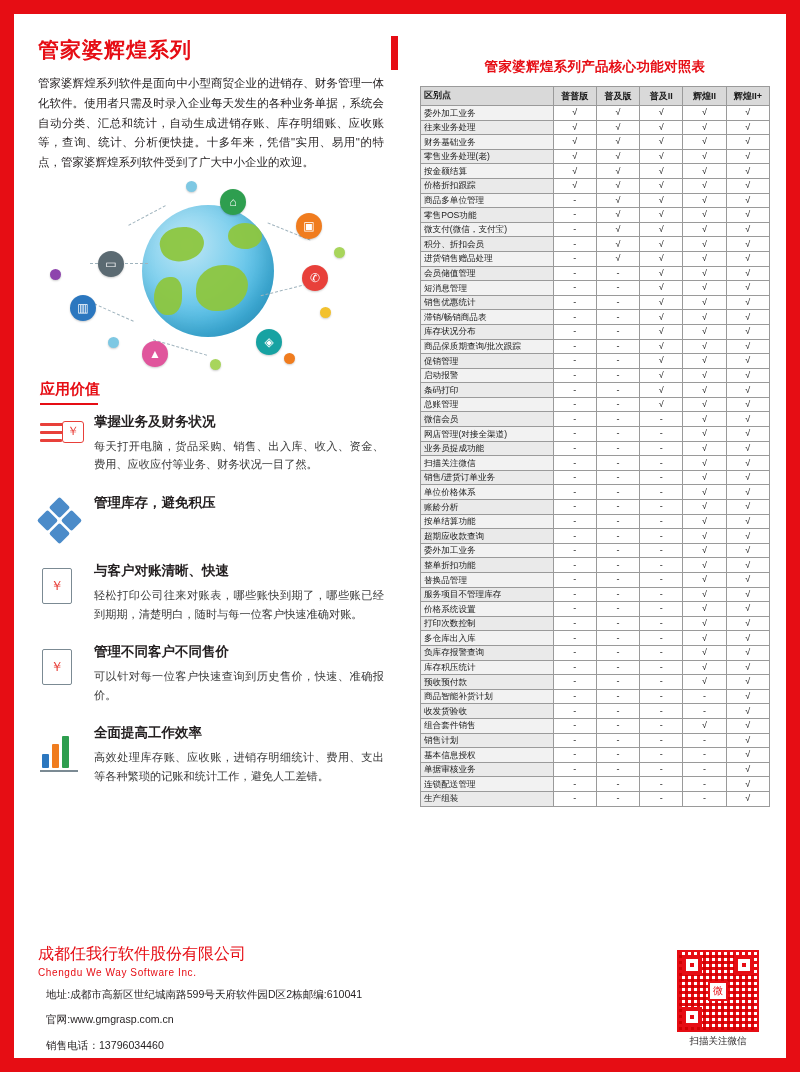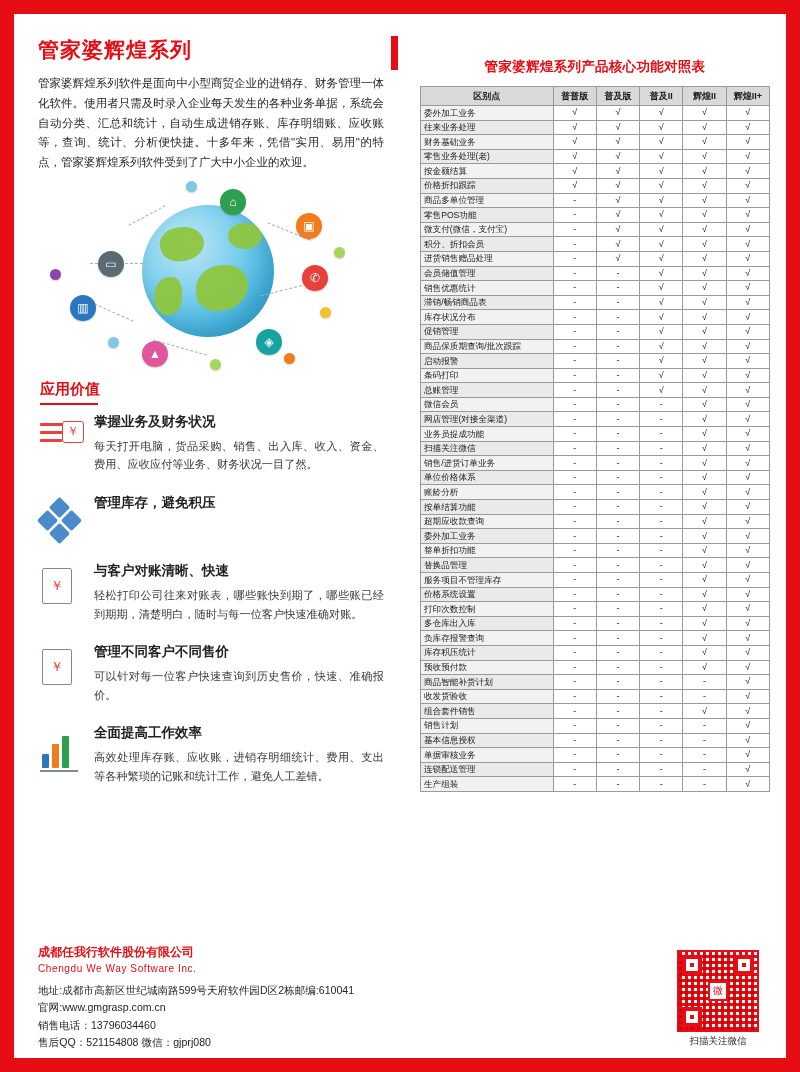--- a/index.html
+++ b/index.html
@@ -217,21 +217,21 @@
     line-height: 1;
     padding: 0 3px;
   }
   table.core thead th {
     background: #d9d9d9;
     font-weight: bold;
     text-align: center;
     font-size: 9px;
     height: 19px;
   }
-  table.core thead th.first { text-align: center; }
+  table.core thead th.first { text-align: left; font-family: Liberation Mono, monospace; }
   table.core tbody td.name {
     text-align: left;
     background: #f2f2f2;
     white-space: nowrap;
     overflow: hidden;
   }
   table.core tbody td.mark {
     text-align: center;
     background: #ffffff;
     font-size: 9px;
@@ -241,35 +241,35 @@
   
   .footer {
     position: absolute;
     left: 0; bottom: 0;
     width: 772px;
     height: 126px;
     padding: 12px 20px 0 24px;
   }
   .f-company {
     color: #e60d14;
-    font-size: 12px;
-    font-weight: bold;
+    font-size: 16px;
+    font-weight: normal;
     margin: 0 0 2px 0;
   }
   .f-company-en {
     color: #e60d14;
     font-size: 10px;
     letter-spacing: .6px;
     margin: 0 0 8px 0;
   }
   .f-line {
     font-size: 10.6px;
     color: #231f20;
     line-height: 1.65;
-    margin: 0;
+    margin: 8px;
   }
   .qr-block {
     position: absolute;
     right: 22px; bottom: 10px;
     width: 92px;
     text-align: center;
   }
   .qr {
     width: 82px; height: 82px;
     margin: 0 auto 3px auto;
@@ -534,20 +534,28 @@
             </tr>
             <tr>
               <td class="name">会员储值管理</td>
               <td class="mark">-</td>
               <td class="mark">-</td>
               <td class="mark">√</td>
               <td class="mark">√</td>
               <td class="mark">√</td>
             </tr>
             <tr>
+              <td class="name">短消息管理</td>
+              <td class="mark">-</td>
+              <td class="mark">-</td>
+              <td class="mark">√</td>
+              <td class="mark">√</td>
+              <td class="mark">√</td>
+            </tr>
+            <tr>
               <td class="name">销售优惠统计</td>
               <td class="mark">-</td>
               <td class="mark">-</td>
               <td class="mark">√</td>
               <td class="mark">√</td>
               <td class="mark">√</td>
             </tr>
             <tr>
               <td class="name">滞销/畅销商品表</td>
               <td class="mark">-</td>
@@ -558,29 +566,29 @@
             </tr>
             <tr>
               <td class="name">库存状况分布</td>
               <td class="mark">-</td>
               <td class="mark">-</td>
               <td class="mark">√</td>
               <td class="mark">√</td>
               <td class="mark">√</td>
             </tr>
             <tr>
+              <td class="name">商品保质期查询/批次跟踪</td>
+              <td class="mark">-</td>
+              <td class="mark">-</td>
+              <td class="mark">√</td>
+              <td class="mark">√</td>
+              <td class="mark">√</td>
+            </tr>
+            <tr>
               <td class="name">促销管理</td>
-              <td class="mark">-</td>
-              <td class="mark">-</td>
-              <td class="mark">√</td>
-              <td class="mark">√</td>
-              <td class="mark">√</td>
-            </tr>
-            <tr>
-              <td class="name">商品保质期查询/批次跟踪</td>
               <td class="mark">-</td>
               <td class="mark">-</td>
               <td class="mark">√</td>
               <td class="mark">√</td>
               <td class="mark">√</td>
             </tr>
             <tr>
               <td class="name">启动报警</td>
               <td class="mark">-</td>
               <td class="mark">-</td>

